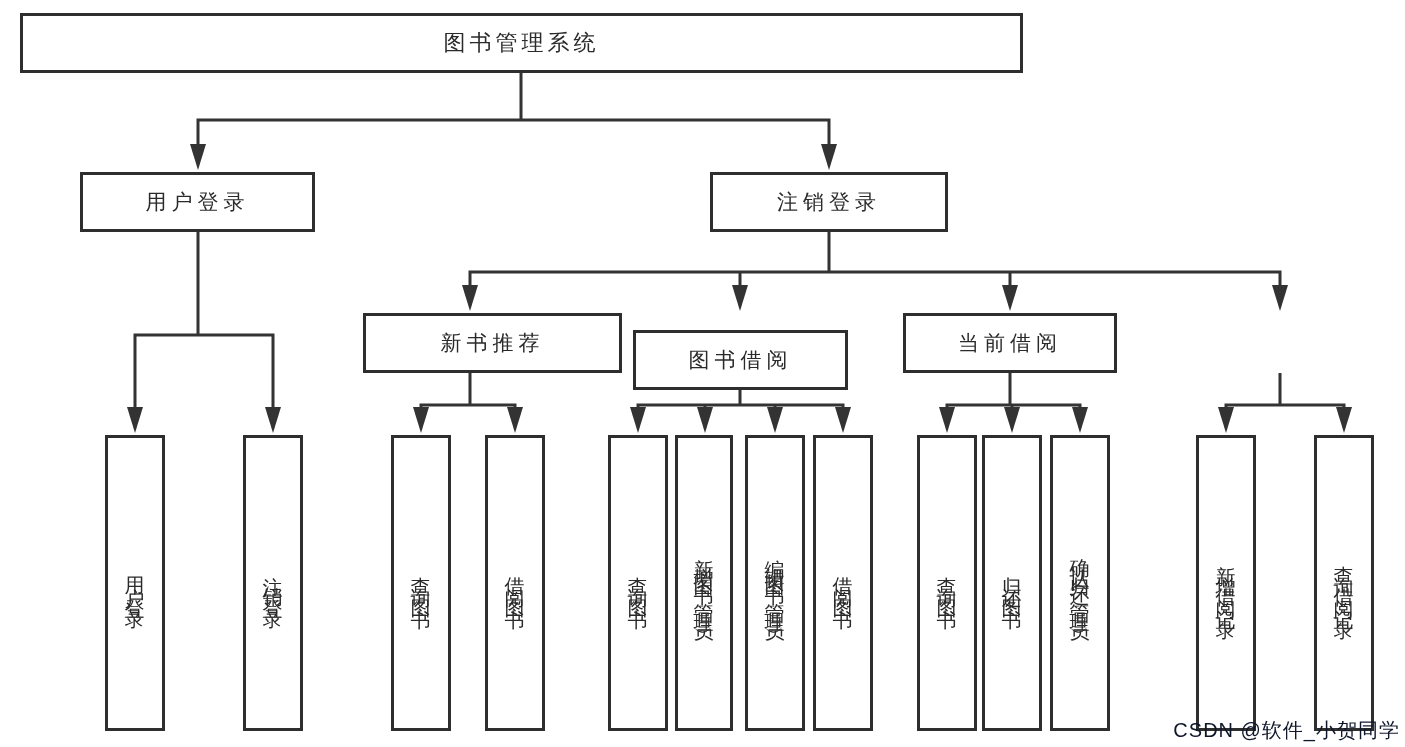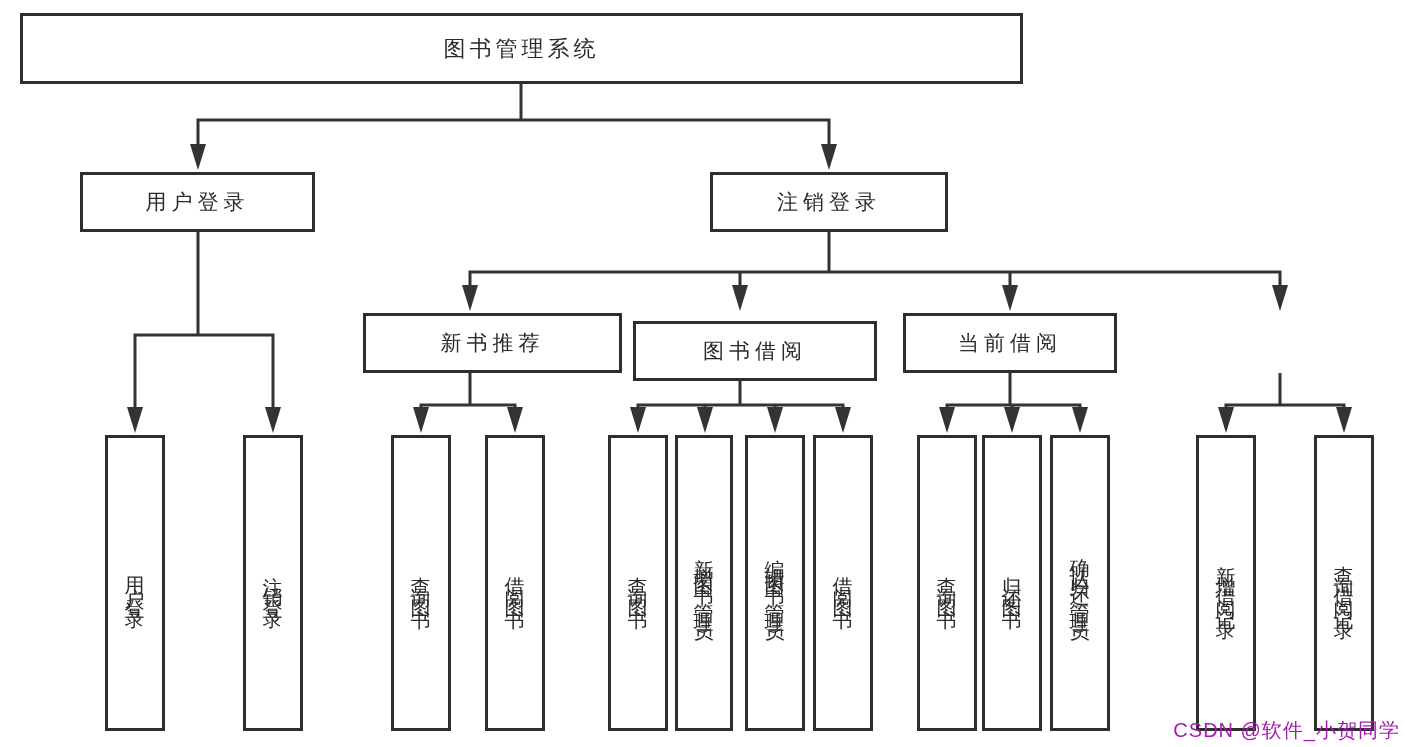--- a/index.html
+++ b/index.html
@@ -29,21 +29,21 @@
     text-orientation:mixed;
     font-size:20px;
     letter-spacing:11px;
     line-height:1;
     display:inline-block;
   }
   .watermark{
     position:absolute;
     right:5px;bottom:3px;
     font-size:20px;
-    color:#a21caf;
+    color:#0f172a;
     letter-spacing:1px;
     white-space:nowrap;
     text-align:right;
   }
 </style>
 </head>
 <body>
 
 <div class="canvas">
 
@@ -87,27 +87,27 @@
       <polygon points="767,407 783,407 775,433"></polygon>
       <polygon points="835,407 851,407 843,433"></polygon>
       <polygon points="939,407 955,407 947,433"></polygon>
       <polygon points="1004,407 1020,407 1012,433"></polygon>
       <polygon points="1072,407 1088,407 1080,433"></polygon>
       <polygon points="1218,407 1234,407 1226,433"></polygon>
       <polygon points="1336,407 1352,407 1344,433"></polygon>
     </g>
   </svg>
 
-  <div class="node root" style="left:20px;top:13px;width:1003px;height:71px">图书管理系统</div>
+  <div class="node root" style="left:20px;top:13px;width:1003px;height:60px">图书管理系统</div>
 
   <div class="node lvl" style="left:80px;top:172px;width:235px;height:60px">用户登录</div>
   <div class="node lvl" style="left:710px;top:172px;width:238px;height:60px">注销登录</div>
 
   <div class="node lvl" style="left:363px;top:313px;width:259px;height:60px">新书推荐</div>
-  <div class="node lvl" style="left:633px;top:321px;width:244px;height:60px">图书借阅</div>
+  <div class="node lvl" style="left:633px;top:330px;width:215px;height:60px">图书借阅</div>
   <div class="node lvl" style="left:903px;top:313px;width:214px;height:60px">当前借阅</div>
 
   <div class="node leaf" style="left:105px;top:435px;width:60px;height:296px">
     <span class="vtext">用户登录</span>
   </div>
   <div class="node leaf" style="left:243px;top:435px;width:60px;height:296px">
     <span class="vtext">注销登录</span>
   </div>
 
   <div class="node leaf" style="left:391px;top:435px;width:60px;height:296px">

